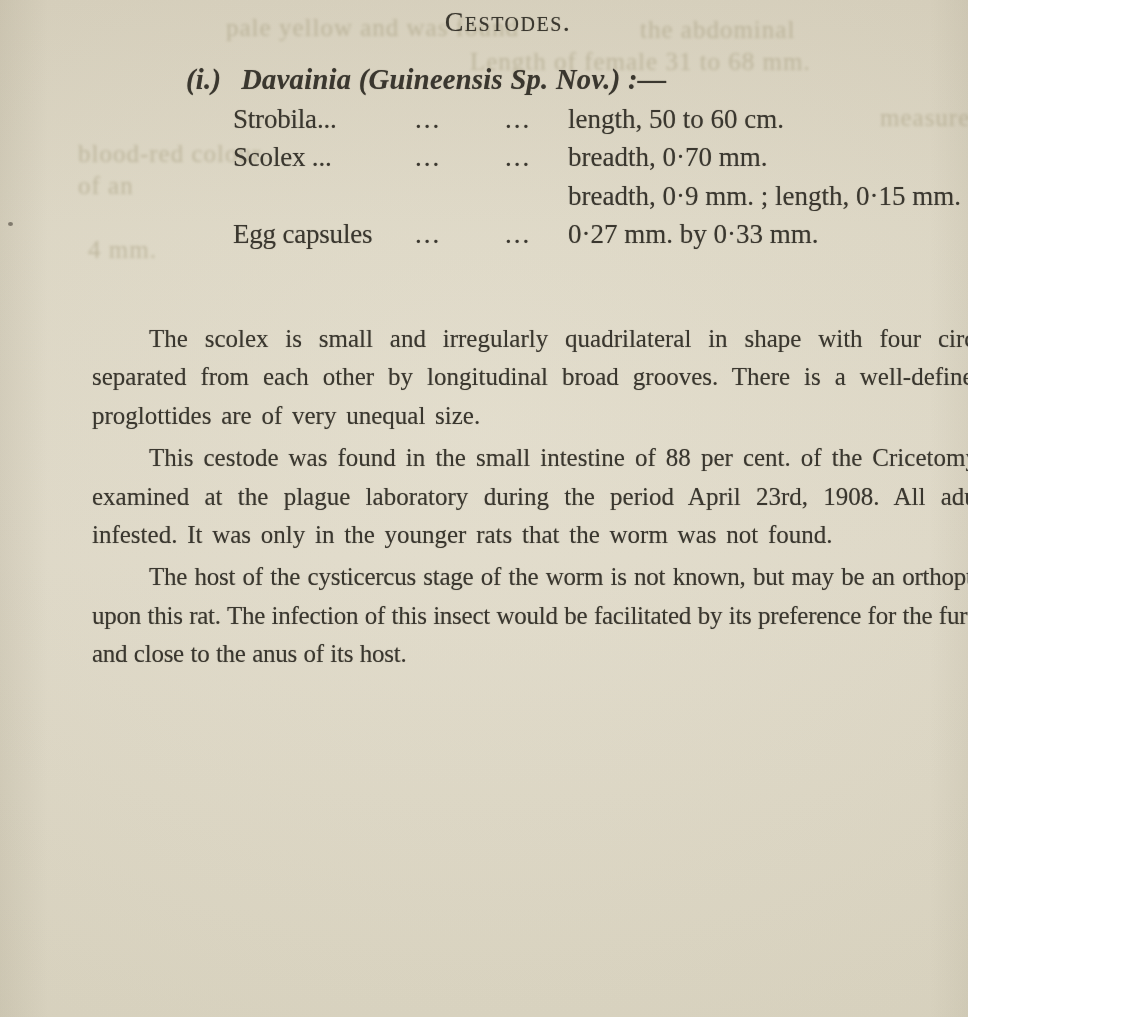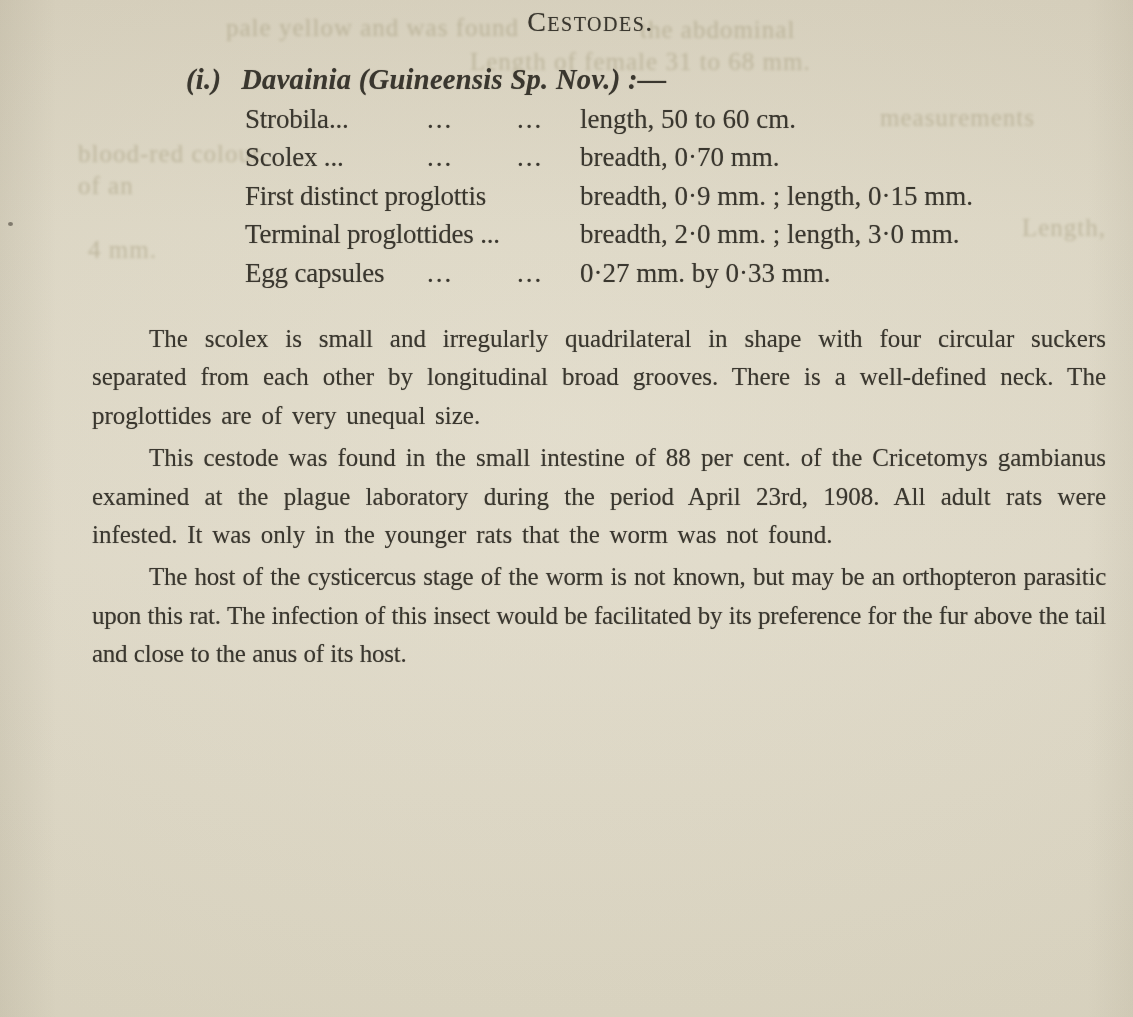--- a/index.html
+++ b/index.html
@@ -3,21 +3,21 @@
 <meta charset="utf-8">
 <style>
   html,body{margin:0;padding:0;}
   body{
     width:1133px;height:1017px;
     font-family:"Liberation Serif","DejaVu Serif",serif;
     overflow:hidden;
   }
   .page{
     position:relative;
-    width:1133px;height:1017px;
+    width:968px;height:1017px;
     color:#3a372f;
     background:
       linear-gradient(90deg, rgba(110,100,75,0.10), rgba(110,100,75,0.0) 5%, rgba(110,100,75,0.0) 96%, rgba(110,100,75,0.07)),
       radial-gradient(130% 95% at 50% 42%, rgba(255,255,255,0.10), rgba(70,60,40,0.06)),
       linear-gradient(180deg, #d8d1bd 0%, #ded8c5 22%, #e0dac8 55%, #dcd6c2 100%);
     overflow:hidden;
   }
   .ink{ text-shadow:0 0 1px rgba(60,55,45,0.45); }
 
   
@@ -31,21 +31,21 @@
   
   .species{
     position:absolute; top:64px; left:186px;
     font-style:italic; font-weight:600;
     font-size:28.5px; display:flex; gap:20px;
     letter-spacing:0.3px;
   }
 
   
   .measurements{
-    position:absolute; top:104px; left:245px; width:880px; height:232px;
+    position:absolute; top:104px; left:233px; width:880px; height:232px;
     font-size:27px;
     text-decoration:underline;
   }
   .mrow{ position:relative; height:38.4px; }
   .mterm{ position:absolute; left:0; white-space:nowrap; letter-spacing:-0.2px; }
   .md1{ position:absolute; left:182px; letter-spacing:2px; }
   .md2{ position:absolute; left:272px; letter-spacing:2px; }
   .mval{ position:absolute; left:335px; white-space:nowrap; }
 
   
@@ -106,30 +106,23 @@
       <span class="md2">...</span>
       <span class="mval">length, 50 to 60 cm.</span>
     </div>
     <div class="mrow">
       <span class="mterm">Scolex ...</span>
       <span class="md1">...</span>
       <span class="md2">...</span>
       <span class="mval">breadth, 0·70 mm.</span>
     </div>
     <div class="mrow">
-      <span class="mterm">First distinct proglottis</span>
       <span class="md1"></span>
       <span class="md2"></span>
       <span class="mval">breadth, 0·9 mm. ; length, 0·15 mm.</span>
-    </div>
-    <div class="mrow">
-      <span class="mterm">Terminal proglottides ...</span>
-      <span class="md1"></span>
-      <span class="md2"></span>
-      <span class="mval">breadth, 2·0 mm. ; length, 3·0 mm.</span>
     </div>
     <div class="mrow">
       <span class="mterm">Egg capsules</span>
       <span class="md1">...</span>
       <span class="md2">...</span>
       <span class="mval">0·27 mm. by 0·33 mm.</span>
     </div>
   </div>
 
   <div class="paragraphs ink">

